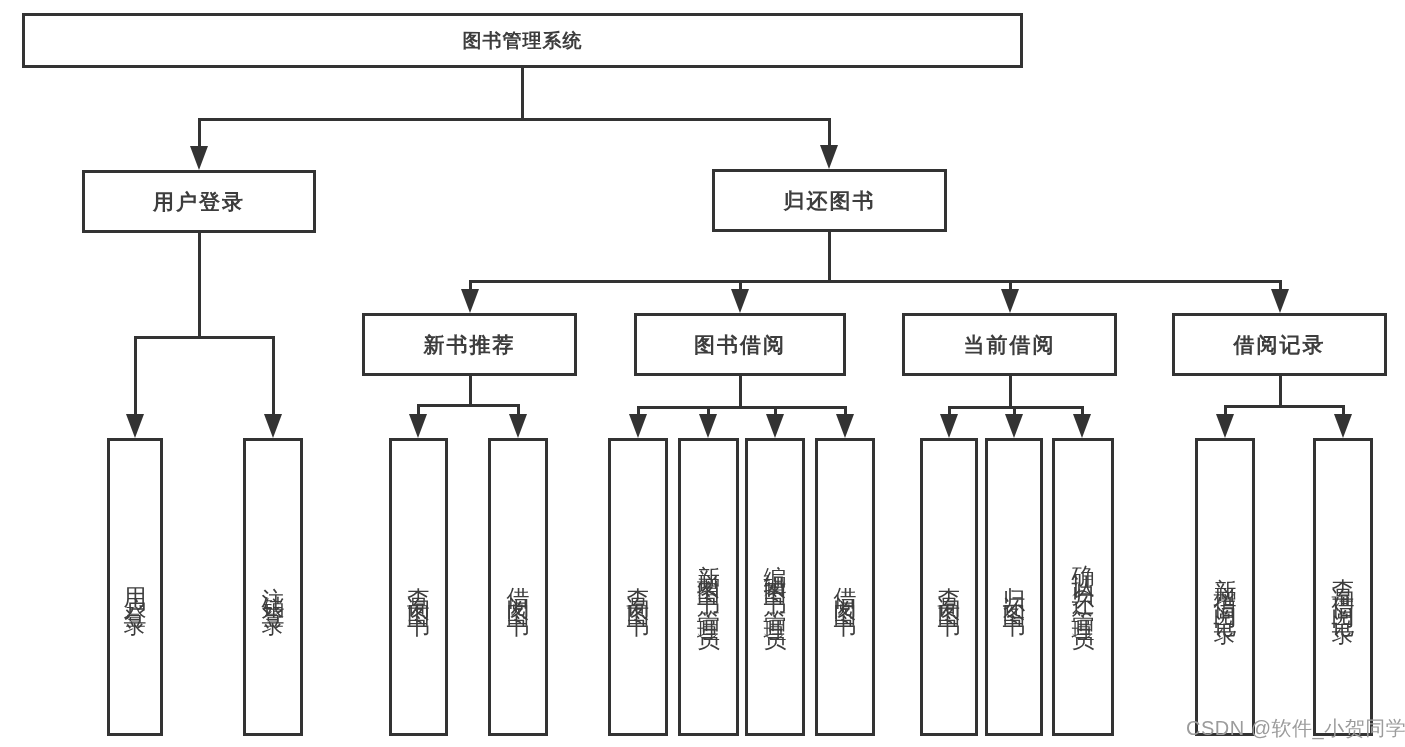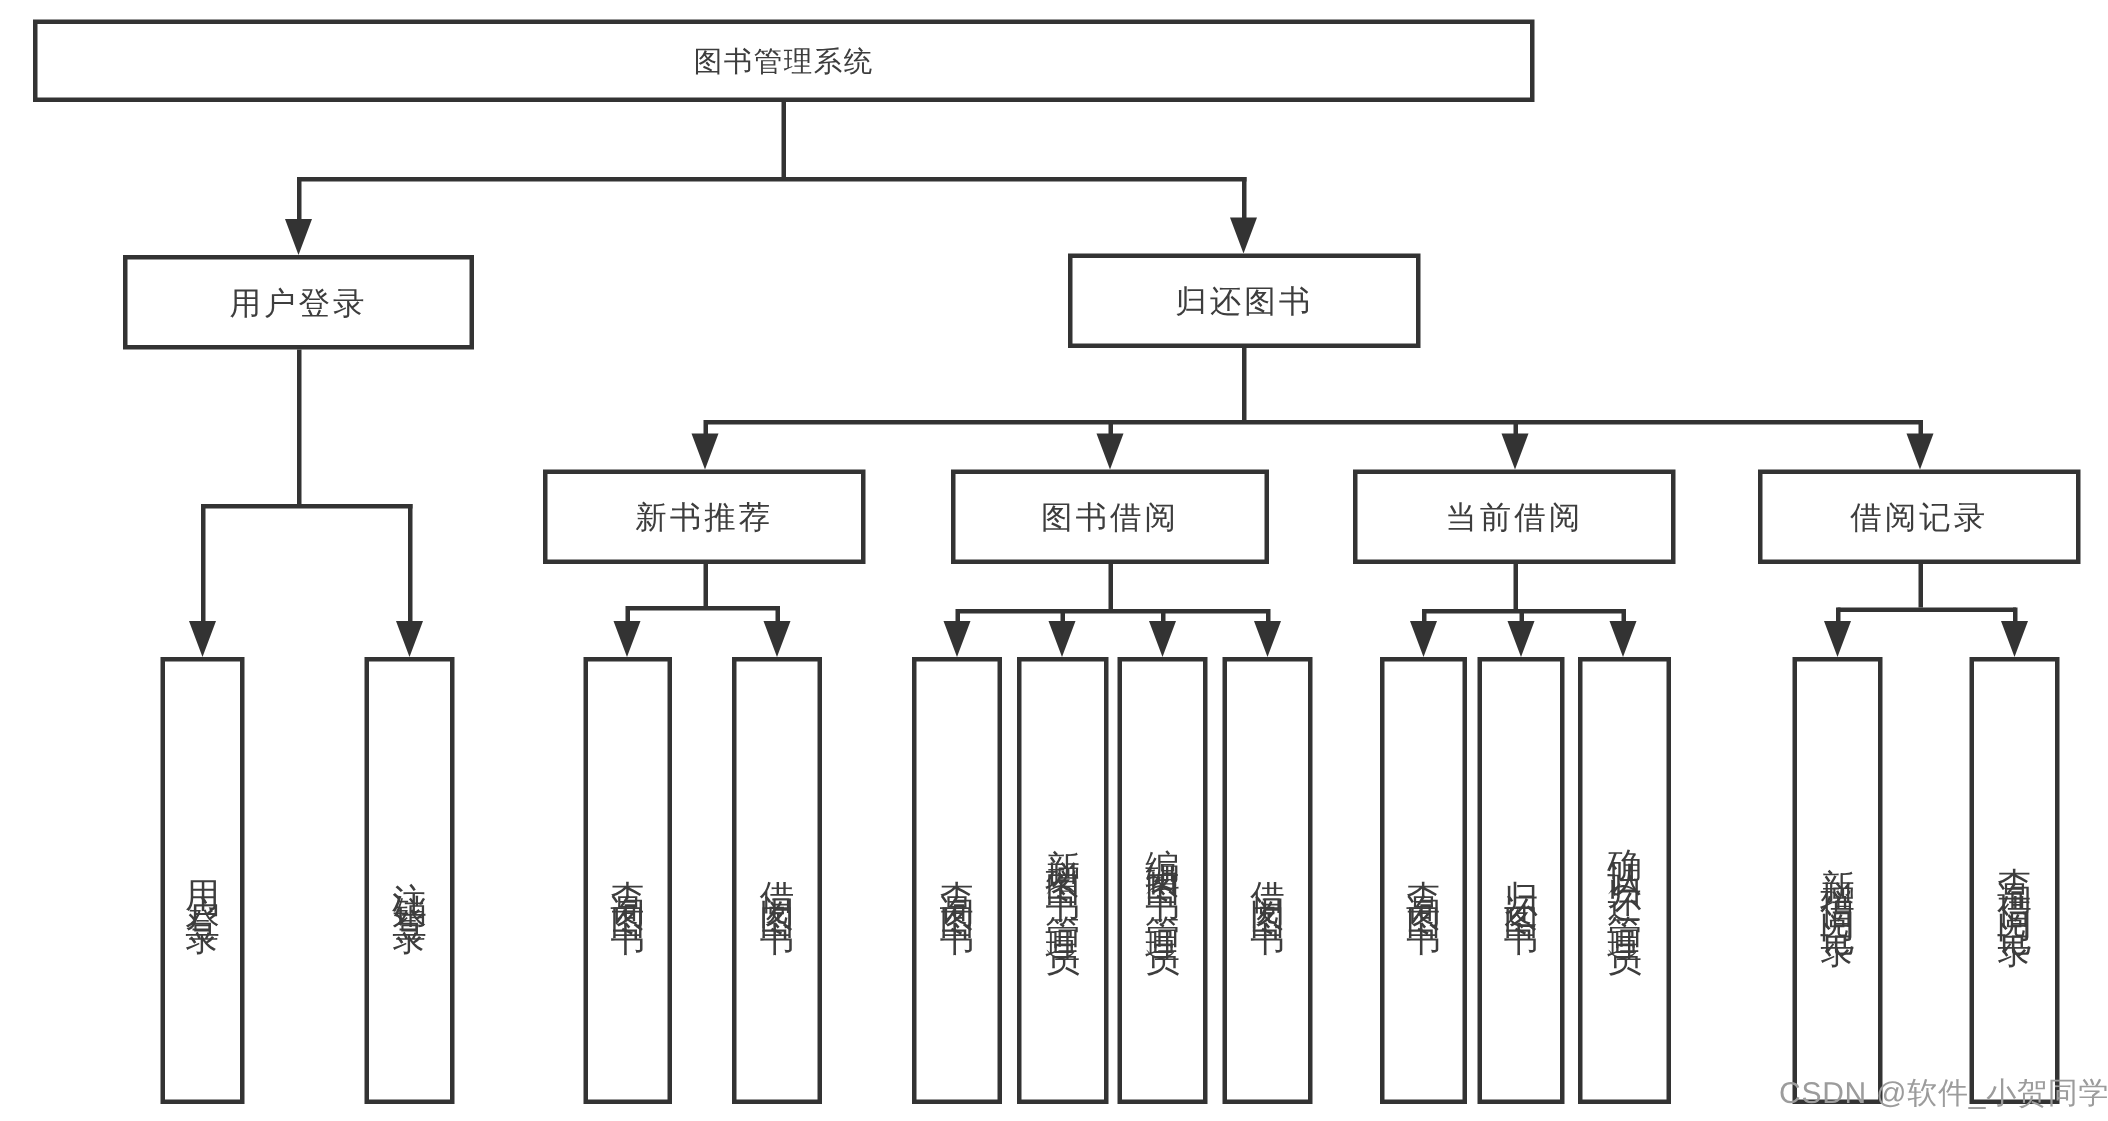--- a/index.html
+++ b/index.html
@@ -11,21 +11,21 @@
     overflow:hidden;
   }
   .node{
     position:absolute;
     box-sizing:border-box;
     border:3px solid #333333;
     background:#ffffff;
     color:#3d3d3d;
     display:flex;align-items:center;justify-content:center;
   }
-  .h-node{font-size:21px;letter-spacing:2px;}
+  .h-node{font-size:21px;letter-spacing:2px;font-weight:bold;}
   .root-node{font-size:19px;letter-spacing:1px;}
   .v-node .vtext{
     writing-mode:vertical-rl;
     font-size:23px;
     letter-spacing:9px;
     line-height:1;
     color:#3d3d3d;
   }
   .vline{position:absolute;width:3px;background:#333333;}
   .hline{position:absolute;height:3px;background:#333333;}

